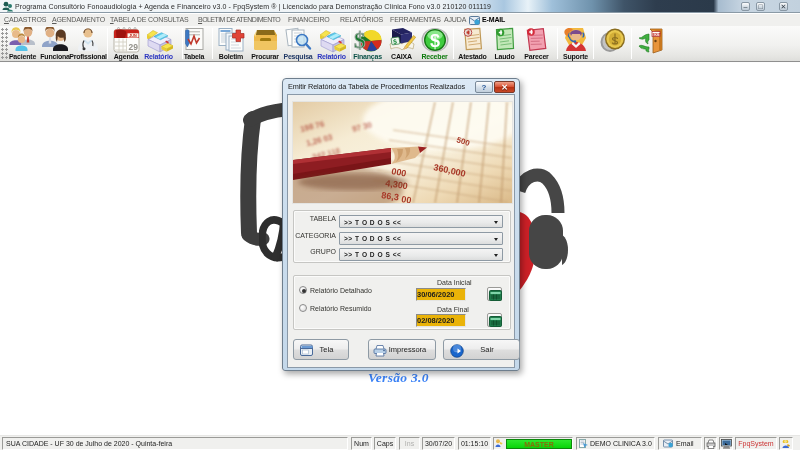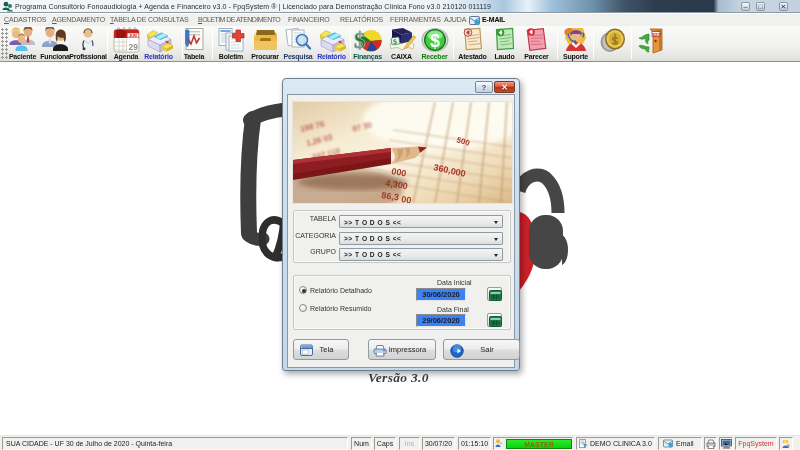--- a/index.html
+++ b/index.html
@@ -48,21 +48,21 @@
 #dlg-title { position:absolute; left:5px; top:3px; font-size:7.3px; letter-spacing:-0.1px; color:#1a1a1a; white-space:nowrap; }
 #dlg-client { position:absolute; left:4px; top:15px; width:228px; height:274px; background:#f0f0ee; border:1px solid #8a99a8; }
 .groupbox { position:absolute; left:5px; width:218px; border:1px solid #c6c6c3; border-radius:2px; background:#f0f0ee; box-shadow:inset 0 0 0 1px #fbfbfa; }
 .dlabel { position:absolute; font-size:7px; color:#33332f; white-space:nowrap; }
 .combo { position:absolute; left:51px; width:164px; height:13px; border:1px solid #8e9aa4; border-radius:1px;
   background:linear-gradient(180deg,#f4f4f4,#e9eaea 60%,#dcdddd); }
 .combo .ctext { position:absolute; left:4px; top:2.5px; font-size:6.6px; font-weight:bold; color:#1c1c1c; letter-spacing:.5px; }
 .combo .carr { position:absolute; right:4px; top:5px; width:0; height:0; border-left:2.6px solid transparent; border-right:2.6px solid transparent; border-top:3.4px solid #222; }
 .radio { position:absolute; width:8px; height:8px; border-radius:50%; background:radial-gradient(circle at 35% 35%,#fff,#d6d6d6); border:1px solid #8b8b8b; }
 .radio.sel:after { content:""; position:absolute; left:2px; top:2px; width:4px; height:4px; border-radius:50%; background:#333; }
-.datefield { position:absolute; left:128px; width:50px; height:13px; background:#3b82f6; border:1px solid; border-color:#8b8b88 #e5e5e2 #e5e5e2 #8b8b88; font-size:7.5px; font-weight:bold; color:#1c1c1c; text-align:center; line-height:12px; }
+.datefield { position:absolute; left:128px; width:50px; height:13px; background:#eab308; border:1px solid; border-color:#8b8b88 #e5e5e2 #e5e5e2 #8b8b88; font-size:7.5px; font-weight:bold; color:#1c1c1c; text-align:left; line-height:12px; }
 .calbtn { position:absolute; left:199px; width:15px; height:14px; background:linear-gradient(180deg,#fdfdfd,#d8d8d5); border:1px solid #9a9a97; border-radius:2px; }
 .dbtn { position:absolute; top:244px; width:68px; height:21px; border:1px solid #8e9aa4; border-radius:3px;
   background:linear-gradient(180deg,#f7f7f7 0%,#ededed 48%,#dedede 52%,#d2d2d2 100%);
   font-size:7.5px; color:#1c1c1c; text-align:center; line-height:20px; padding-left:11px; }
 .dbtn svg { position:absolute; left:6px; top:3.5px; }
 #dlg-help { position:absolute; left:192px; top:2px; width:18px; height:12px; background:linear-gradient(180deg,#fefefe,#d2dde8 60%,#c2cfdc); border:1px solid #7a8a9a; border-radius:2px; color:#2a5a9a; font-size:8px; font-weight:bold; text-align:center; line-height:11px; }
 #dlg-close { position:absolute; left:211px; top:2px; width:21px; height:12px; background:linear-gradient(180deg,#f0a088 0%,#d9573a 45%,#b83012 50%,#c84a28 100%); border:1px solid #7a3a2a; border-radius:2px; color:#fff; font-size:8px; font-weight:bold; text-align:center; line-height:11px; text-shadow:0 1px 1px rgba(0,0,0,.5); }
 </style>
 </head>
 <body>
@@ -349,23 +349,24 @@
   <svg class="abs" style="left:259px;top:152px" width="26" height="50" viewBox="0 0 26 50">
     <path d="M25 9 C13 0 4 7 3 21 C2 36 11 45 24 42" stroke="#2e2e2e" stroke-width="7.5" fill="none"></path>
     <path d="M25 5 C24 20 21 33 15 45" stroke="#2e2e2e" stroke-width="7.5" fill="none"></path>
   </svg>
   <svg class="abs" style="left:519px;top:104px" width="50" height="135" viewBox="0 0 50 135">
     <path d="M0 45 C9 46 17 58 17 78 C17 98 10 112 0 124 Z" fill="#cc2027"></path>
     <path d="M0 24 C5 8 20 4 28 12 C35 19 39 30 39 46" stroke="#464646" stroke-width="13" fill="none"></path>
     <rect x="10" y="48" width="34" height="54" rx="16" fill="#464646"></rect>
     <path d="M43 68 C51 72 51 94 43 98 Z" fill="#464646"></path>
   </svg>
-  <div class="abs" style="left:368px;top:307px;width:120px;font-family:'Liberation Serif',serif;font-style:italic;font-weight:bold;font-size:13.5px;color:#404040;letter-spacing:0.3px">Versão 3.0</div>
+  <div class="abs" style="left:368px;top:307px;width:120px;font-family:'Liberation Serif',serif;font-style:italic;font-weight:bold;font-size:13.5px;color:#3b82f6;letter-spacing:0.3px">Versão 3.0</div>
 
   <div class="abs" id="dialog">
+    <div id="dlg-title">Emitir Relatório da Tabela de Procedimentos Realizados</div>
     <div id="dlg-help">?</div>
     <div id="dlg-close">✕</div>
     <div id="dlg-client">
 
       <svg class="abs" style="left:5px;top:7px;outline:1px solid #e4e4e2" width="219" height="101" viewBox="0 0 219 101">
         <defs>
           <linearGradient id="imbg" x1="0" y1="0" x2="1" y2="1">
             <stop offset="0" stop-color="#e3cba4"></stop>
               <stop offset="0.3" stop-color="#f6ecd4"></stop>
             <stop offset="0.55" stop-color="#f9f2e0"></stop>
@@ -448,21 +449,21 @@
       <div class="dlabel" style="left:149px;top:184px">Data Inicial</div>
       <div class="datefield" style="top:192.5px">30/06/2020</div>
       <div class="calbtn" style="top:192px">
         <svg width="13" height="12" viewBox="0 0 13 12" style="margin:0.5px 0 0 0.5px">
             <rect x="0.5" y="0.5" width="12" height="10" rx="1" fill="#1f7a4a" stroke="#145c36"></rect>
             <rect x="1.5" y="2" width="10" height="2" fill="#7fd4a8"></rect>
             <path d="M2 6h9M2 8h9M4.5 4.5v5M7.5 4.5v5" stroke="#0f4a2a" stroke-width="0.8"></path>
           </svg>
       </div>
       <div class="dlabel" style="left:149px;top:211px">Data Final</div>
-      <div class="datefield" style="top:218.5px">29/06/2020</div>
+      <div class="datefield" style="top:218.5px">02/08/2020</div>
       <div class="calbtn" style="top:218px">
         <svg width="13" height="12" viewBox="0 0 13 12" style="margin:0.5px 0 0 0.5px">
             <rect x="0.5" y="0.5" width="12" height="10" rx="1" fill="#1f7a4a" stroke="#145c36"></rect>
             <rect x="1.5" y="2" width="10" height="2" fill="#7fd4a8"></rect>
             <path d="M2 6h9M2 8h9M4.5 4.5v5M7.5 4.5v5" stroke="#0f4a2a" stroke-width="0.8"></path>
           </svg>
       </div>
 
       <div class="dbtn" style="left:5px;width:56px">Tela
         <svg width="13" height="13" viewBox="0 0 13 13">

